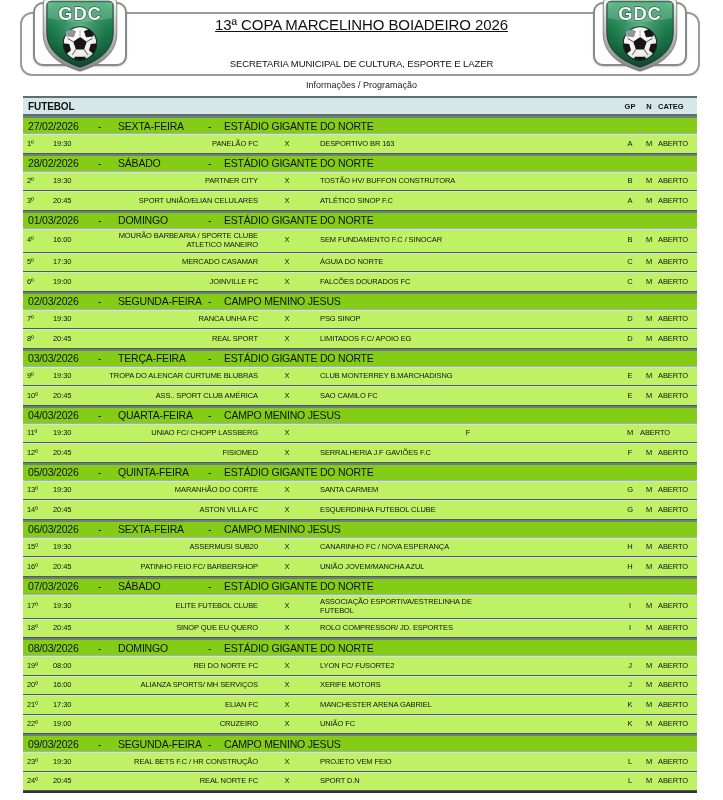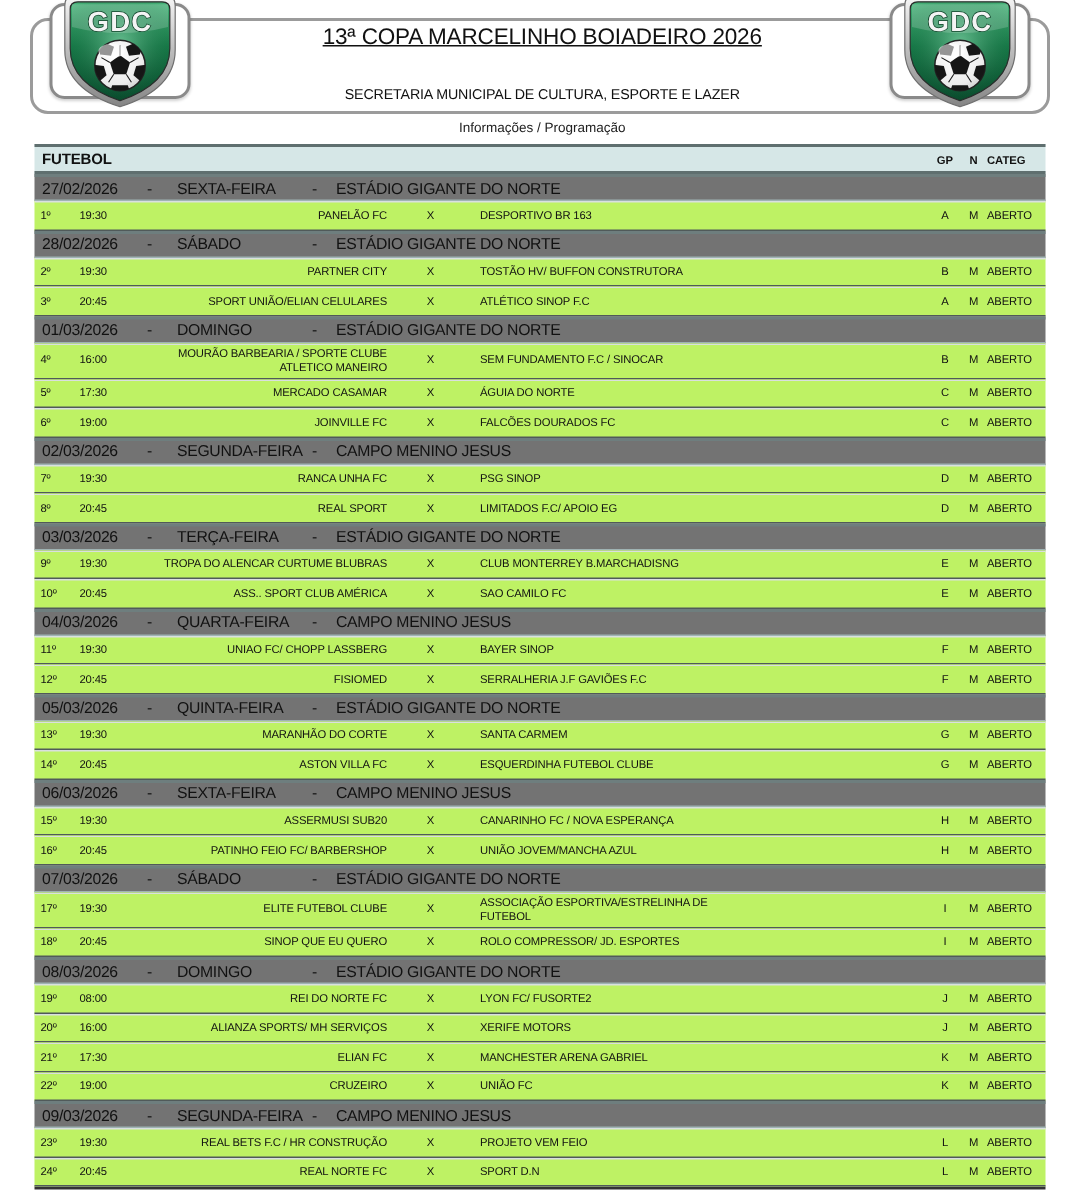--- a/index.html
+++ b/index.html
@@ -24,21 +24,21 @@
   
   .schedule { margin-left:23px; width:674px; border-bottom:2px solid #333; }
   .grid-row { display:grid; grid-template-columns:30px 32px 173px 58px 304px 20px 18px 39px; }
 
   .futebol-row { height:20px; background:#d6e7e7; align-items:center;
     border-top:2px solid #5f6f6f; border-bottom:2px solid #5f6f6f; }
   .futebol-label { grid-column:1 / 6; padding-left:5px; font-weight:bold; font-size:10px; letter-spacing:-0.1px; }
   .head-gp,.head-n { text-align:center; font-weight:bold; font-size:7.5px; }
   .head-categ { text-align:left; font-weight:bold; font-size:7.5px; }
 
-  .date-row { height:18px; background:#737373; display:grid;
+  .date-row { height:18px; background:#84cc16; display:grid;
     grid-template-columns:70px 20px 90px 16px auto; align-items:center;
     padding-left:5px; font-size:10.5px; letter-spacing:-0.2px;
     border-top:2px solid #6e7e7e; border-bottom:1px solid #9fb3b3; }
 
   .match-row { min-height:19.5px; background:#bef264; align-items:center;
     padding:2px 0; font-size:7.5px; line-height:9.5px; letter-spacing:-0.1px;
     border-bottom:1px solid #505a5a; box-shadow:inset 0 1px 0 #d9dfdf; }
   .c-num   { padding-left:4px; }
   .c-home  { text-align:right; white-space:pre-line; }
   .c-x     { text-align:center; }
@@ -307,21 +307,20 @@
     <span>QUARTA-FEIRA</span>
     <span>-</span>
     <span>CAMPO MENINO JESUS</span>
   </div>
 
   <div class="grid-row match-row">
     <span class="c-num">11º</span>
     <span class="c-time">19:30</span>
     <span class="c-home">UNIAO FC/ CHOPP LASSBERG</span>
     <span class="c-x">X</span>
-    <span class="c-away">BAYER SINOP</span>
     <span class="c-gp">F</span>
     <span class="c-n">M</span>
     <span class="c-categ">ABERTO</span>
   </div>
 
   <div class="grid-row match-row">
     <span class="c-num">12º</span>
     <span class="c-time">20:45</span>
     <span class="c-home">FISIOMED</span>
     <span class="c-x">X</span>

